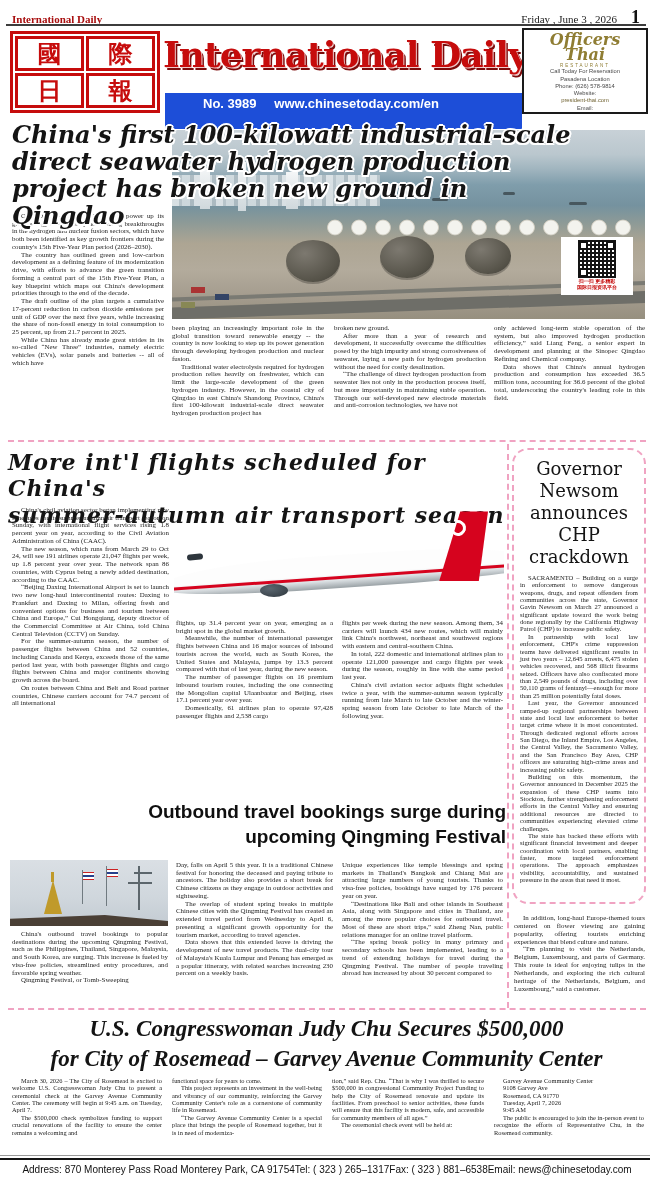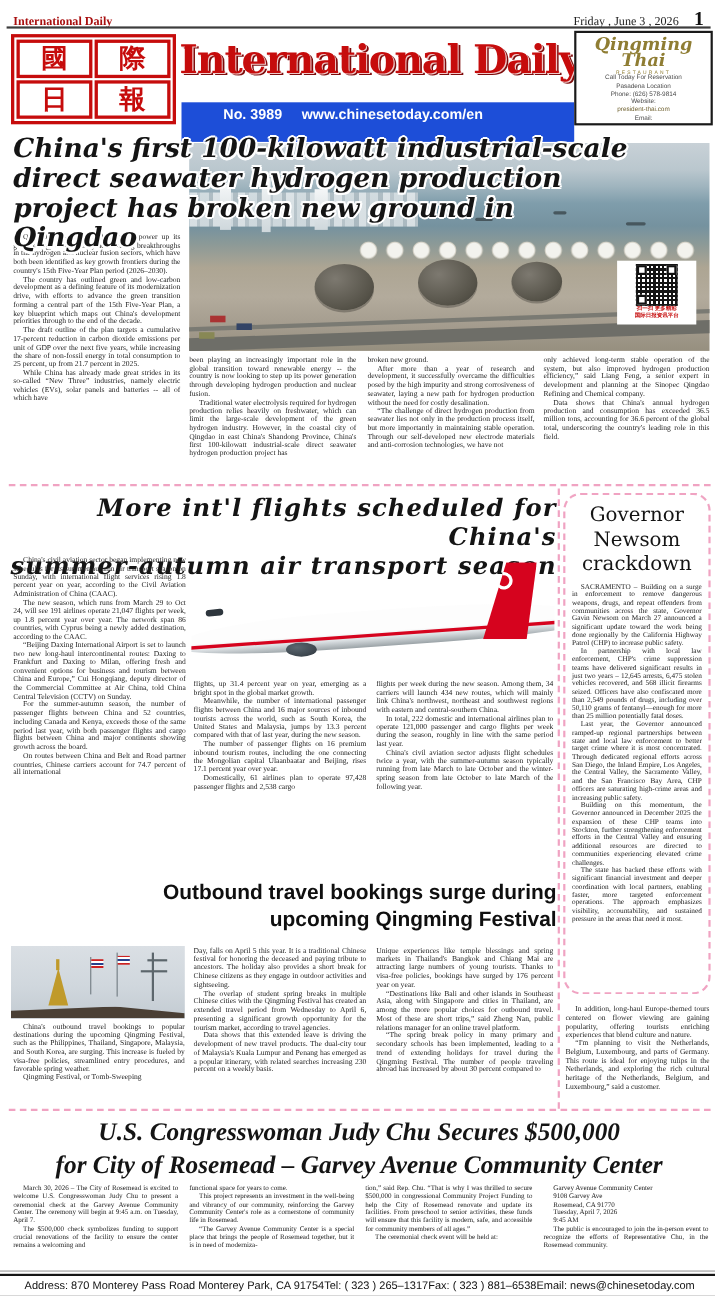--- a/index.html
+++ b/index.html
@@ -86,21 +86,21 @@
   .mast{position:absolute;right:28px;top:6px;width:2px;height:44px;background:#5c666c}
   .mast-arm{position:absolute;right:16px;height:2px;background:#5c666c}
   .roofline{position:absolute;left:0;bottom:0;width:100%;height:11px;background:#4a3f35;
      -webkit-clip-path:polygon(0 35%,60% 0,100% 55%,100% 100%,0 100%);clip-path:polygon(0 35%,60% 0,100% 55%,100% 100%,0 100%)}
 
   
   .halo{text-shadow:-2px 0 0 #fff,2px 0 0 #fff,0 -2px 0 #fff,0 2px 0 #fff,
         -1.5px -1.5px 0 #fff,1.5px -1.5px 0 #fff,-1.5px 1.5px 0 #fff,1.5px 1.5px 0 #fff}
   .hl1{top:121px;left:12px;width:560px;font-family:"DejaVu Serif",serif;font-style:italic;
        font-weight:bold;font-size:24px;line-height:1.13;color:#141414;z-index:5}
-  .hl2{top:449px;left:8px;width:498px;text-align:right;font-family:"DejaVu Serif",serif;
+  .hl2{top:449px;left:8px;width:498px;text-align:left;font-family:"DejaVu Serif",serif;
        font-style:italic;font-weight:bold;font-size:22px;line-height:1.2;letter-spacing:1px;color:#141414}
   .hl3{top:800px;left:8px;width:498px;text-align:right;font-family:"Liberation Sans",sans-serif;
        font-weight:bold;font-size:19px;line-height:1.3;color:#0f0f0f}
   .hl4{top:1014px;left:8px;width:637px;text-align:center;font-family:"Liberation Serif",serif;
        font-style:italic;font-size:23px;line-height:1.3;color:#141414}
   .hl-line{display:block}
 
   
   .col{overflow:hidden}
   .col p{font-size:6.9px;line-height:1.12;text-align:justify;text-indent:9px;color:#222;
@@ -162,21 +162,21 @@
     <div class="cell">日</div>
     <div class="cell">報</div>
   </div>
   <div class="abs mast-title">International Daily</div>
   <div class="abs banner">
     <span class="no">No. 3989</span>
     <span class="web">www.chinesetoday.com/en</span>
   </div>
 
   <div class="abs ad">
-    <div class="ad-name">Qingming</div>
+    <div class="ad-name">Officers</div>
     <div class="ad-name">Thai</div>
     <div class="ad-rest">RESTAURANT</div>
     <div class="ad-line">Call Today For Reservation</div>
     <div class="ad-line">Pasadena Location</div>
     <div class="ad-line">Phone: (626) 578-9814</div>
     <div class="ad-line">Website:</div>
     <div class="ad-line em">president-thai.com</div>
     <div class="ad-line">Email:</div>
     <div class="ad-line em">president-thai@live.com</div>
   </div>
@@ -268,20 +268,21 @@
     <p>In total, 222 domestic and international airlines plan to operate 121,000 passenger and cargo flights per week during the season, roughly in line with the same period last year.</p>
     <p>China's civil aviation sector adjusts flight schedules twice a year, with the summer-autumn season typically running from late March to late October and the winter-spring season from late October to late March of the following year.</p>
   </div>
 
   <div class="abs vdash"></div>
 
   <div class="abs gov">
     <div class="gov-title">
       <span class="hl-line">Governor</span>
       <span class="hl-line">Newsom</span>
+      <span class="hl-line">announces CHP</span>
       <span class="hl-line">crackdown</span>
     </div>
     <p>SACRAMENTO – Building on a surge in enforcement to remove dangerous weapons, drugs, and repeat offenders from communities across the state, Governor Gavin Newsom on March 27 announced a significant update toward the work being done regionally by the California Highway Patrol (CHP) to increase public safety.</p>
     <p>In partnership with local law enforcement, CHP's crime suppression teams have delivered significant results in just two years – 12,645 arrests, 6,475 stolen vehicles recovered, and 568 illicit firearms seized. Officers have also confiscated more than 2,549 pounds of drugs, including over 50,110 grams of fentanyl—enough for more than 25 million potentially fatal doses.</p>
     <p>Last year, the Governor announced ramped-up regional partnerships between state and local law enforcement to better target crime where it is most concentrated. Through dedicated regional efforts across San Diego, the Inland Empire, Los Angeles, the Central Valley, the Sacramento Valley, and the San Francisco Bay Area, CHP officers are saturating high-crime areas and increasing public safety.</p>
     <p>Building on this momentum, the Governor announced in December 2025 the expansion of these CHP teams into Stockton, further strengthening enforcement efforts in the Central Valley and ensuring additional resources are directed to communities experiencing elevated crime challenges.</p>
     <p>The state has backed these efforts with significant financial investment and deeper coordination with local partners, enabling faster, more targeted enforcement operations. The approach emphasizes visibility, accountability, and sustained pressure in the areas that need it most.</p>
   </div>
 
   <div class="abs rail">

